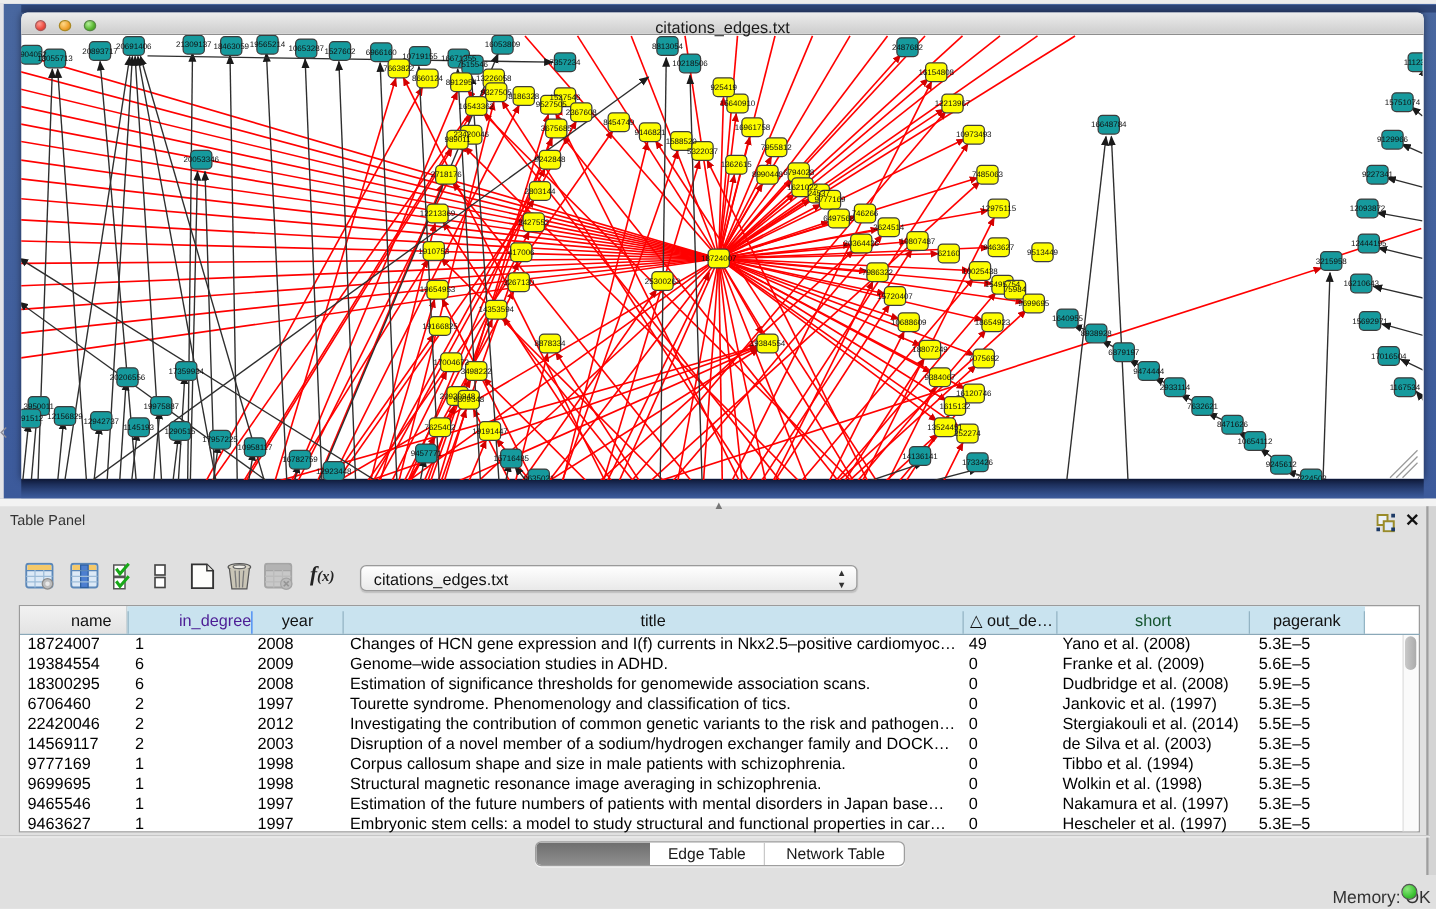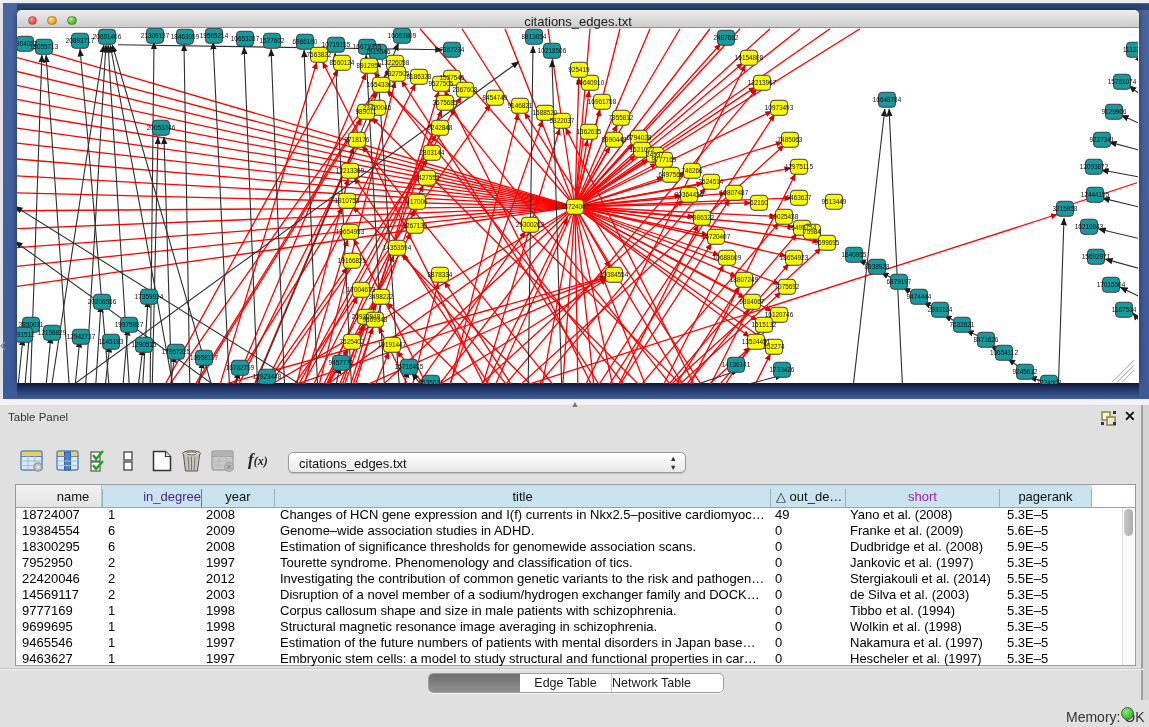--- a/index.html
+++ b/index.html
@@ -629,21 +629,21 @@
 
 <div class="abs" style="left:15px;top:484px;width:1121px;height:182px;background:#fff;border:1px solid #9b9b9b"></div>
 <div class="abs" style="left:16px;top:485px;height:22px;width:86px;background:linear-gradient(#f2f2f2,#e3e3e3);border-right:1px solid #b9c6cc"></div>
 <div class="abs" style="left:102px;top:485px;height:22px;width:990px;background:#c9e3ef"></div>
 <div class="abs" style="left:16px;top:506.5px;width:1120px;height:1px;background:#8aa8b8"></div>
 <div class="abs hdr" style="left:30px;top:489px;width:86px;text-align:center;font-size:13px;color:#111">name</div>
 <div class="abs hdr" style="left:102px;top:489px;width:99px;text-align:right;font-size:13px;color:#4c1d95;border-left:1px solid #93b4c4">in_degree</div>
 <div class="abs hdr" style="left:201px;top:489px;width:73px;text-align:center;font-size:13px;color:#111;border-left:1px solid #3b82f6">year</div>
 <div class="abs hdr" style="left:274px;top:489px;width:496px;text-align:center;font-size:13px;color:#111;border-left:1px solid #93b4c4">title</div>
 <div class="abs hdr" style="left:770px;top:489px;width:75px;font-size:13px;color:#111;border-left:1px solid #93b4c4"><span style="margin-left:5px">△ out_de…</span></div>
-<div class="abs hdr" style="left:845px;top:489px;width:154px;text-align:center;font-size:13px;color:#a21caf;border-left:1px solid #93b4c4">short</div>
+<div class="abs hdr" style="left:845px;top:489px;width:154px;text-align:center;font-size:13px;color:#14532d;border-left:1px solid #93b4c4">short</div>
 <div class="abs hdr" style="left:999px;top:489px;width:93px;text-align:center;font-size:13px;color:#111;border-left:1px solid #93b4c4;border-right:1px solid #93b4c4">pagerank</div>
 <style>.trow{position:absolute;height:16px;font-size:13px;line-height:16px;color:#000;white-space:nowrap}.trow span{position:absolute;top:0}.hdr{height:18px}</style>
 <div class="trow" style="top:507px">
     <span style="left:22px">18724007</span>
     <span style="left:108px">1</span>
     <span style="left:206px">2008</span>
     <span style="left:280px">Changes of HCN gene expression and I(f) currents in Nkx2.5–positive cardiomyoc…</span>
     <span style="left:775px">49</span>
     <span style="left:850px">Yano et al. (2008)</span>
     <span style="left:1007px">5.3E–5</span>
@@ -660,21 +660,21 @@
 <div class="trow" style="top:539px">
     <span style="left:22px">18300295</span>
     <span style="left:108px">6</span>
     <span style="left:206px">2008</span>
     <span style="left:280px">Estimation of significance thresholds for genomewide association scans.</span>
     <span style="left:775px">0</span>
     <span style="left:850px">Dudbridge et al. (2008)</span>
     <span style="left:1007px">5.9E–5</span>
   </div>
 <div class="trow" style="top:555px">
-    <span style="left:22px">7952950</span>
+    <span style="left:22px">6706460</span>
     <span style="left:108px">2</span>
     <span style="left:206px">1997</span>
     <span style="left:280px">Tourette syndrome. Phenomenology and classification of tics.</span>
     <span style="left:775px">0</span>
     <span style="left:850px">Jankovic et al. (1997)</span>
     <span style="left:1007px">5.3E–5</span>
   </div>
 <div class="trow" style="top:571px">
     <span style="left:22px">22420046</span>
     <span style="left:108px">2</span>
@@ -730,16 +730,16 @@
     <span style="left:1007px">5.3E–5</span>
   </div>
 
 <div class="abs" style="left:1122px;top:508px;width:12px;height:157px;background:#fafafa;border-left:1px solid #e0e0e0"></div>
 <div class="abs" style="left:1123.5px;top:509px;width:9px;height:27px;background:linear-gradient(90deg,#c9c9c9,#ababab);border-radius:5px"></div>
 
 <div class="abs" style="left:0;top:668px;width:1144px;height:2px;background:#f0f0f0;border-top:1px solid #c6c6c6"></div>
 <div class="abs" style="left:428px;top:673px;width:296px;height:19.5px;border:1px solid #9e9e9e;border-radius:5px;background:#fff;overflow:hidden;box-shadow:0 1px 0 rgba(255,255,255,.7)">
   <div class="abs" style="left:0;top:0;width:91px;height:100%;background:linear-gradient(#6e6e6e,#8f8f8f);color:#f5f5f5;text-align:center;font-size:12.5px;padding-top:18px">Node Table</div>
   <div class="abs" style="left:91px;top:0;width:92px;height:100%;color:#1a1a1a;text-align:center;font-size:12.5px;padding-top:2px;border-right:1px solid #c9c9c9">Edge Table</div>
-  <div class="abs" style="left:183px;top:0;width:113px;height:100%;color:#1a1a1a;font-size:12.5px;padding-top:2px">Network Table</div>
+  <div class="abs" style="left:183px;top:0;width:113px;height:100%;color:#1a1a1a;text-align:center;font-size:12.5px;padding-top:2px">Network Table</div>
 </div>
 
 <div class="abs" style="left:1066px;top:709px;font-size:14px;color:#333">Memory: OK</div>
 <div class="abs" style="left:1121px;top:707px;width:13px;height:13px;border-radius:50%;background:radial-gradient(circle at 35% 30%,#8ee87e,#3dc434 60%,#2a9423);border:1px solid #555"></div>
 </body></html>

